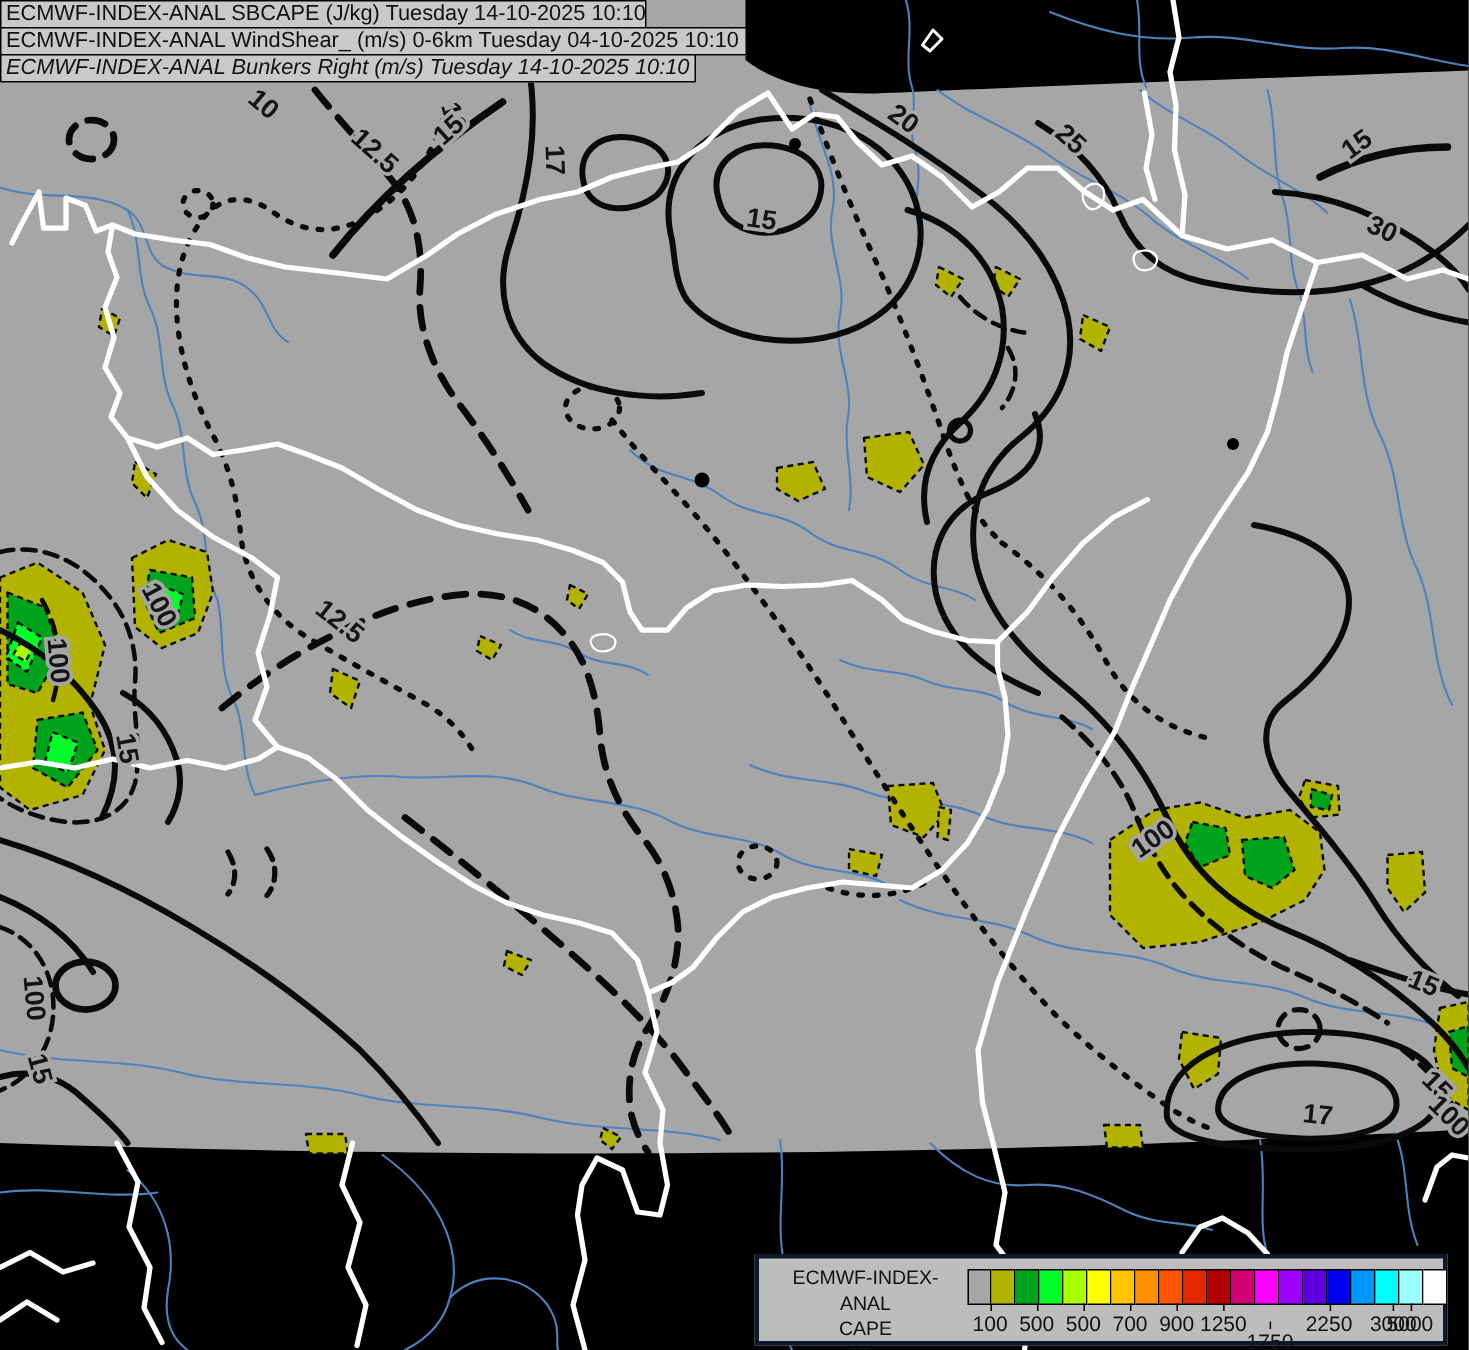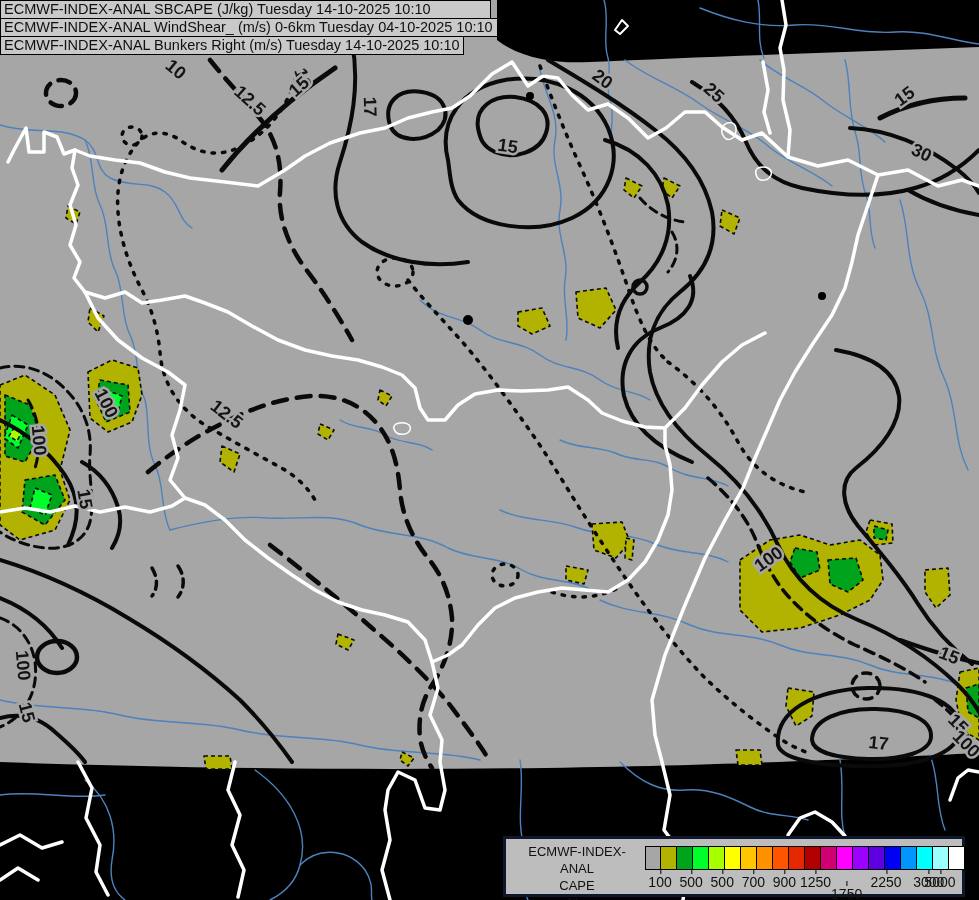--- a/index.html
+++ b/index.html
@@ -2,23 +2,23 @@
 <html><head>
 <meta charset="utf-8">
 <style>
   html,body{margin:0;padding:0;background:#000;}
   .screen{position:relative;width:979px;height:900px;overflow:hidden;background:#a6a6a6;font-family:"Liberation Sans",sans-serif;}
   svg{position:absolute;left:0;top:0;display:block;}
 
   
   .titlebox{position:absolute;left:0;box-sizing:border-box;height:19px;background:#c9c9c9;border:1px solid #000;
             font-size:14.5px;color:#111;line-height:17px;padding-left:3px;white-space:nowrap;overflow:hidden;}
-  #title1{top:0;width:491px;}
+  #title1{top:0;width:431px;}
   #title2{top:18px;width:498px;}
-  #title3{top:36px;width:464px;}
+  #title3{top:36px;width:464px;font-style:italic;}
 
   
   .legend{position:absolute;left:503px;top:836px;width:462px;height:61px;background:#bdbdbd;border:3px solid #0f172a;box-sizing:border-box;}
   .legend-left{position:absolute;left:6px;top:4px;width:130px;text-align:center;color:#111;font-size:13px;line-height:17px;}
   .legend-bar{position:absolute;left:139px;top:7px;display:flex;height:24px;}
   .legend-bar .cell{width:16px;height:24px;border:1px solid #000;border-left:none;box-sizing:border-box;}
   .legend-bar .cell:first-child{border-left:1px solid #000;}
   .legend-ticks{position:absolute;left:139px;top:31px;height:24px;width:322px;}
   .legend-ticks .tick{position:absolute;top:4px;transform:translateX(-50%);font-size:14px;color:#111;}
   .legend-ticks .tick::before{content:"";position:absolute;left:50%;top:-5px;width:1px;height:5px;background:#000;}

